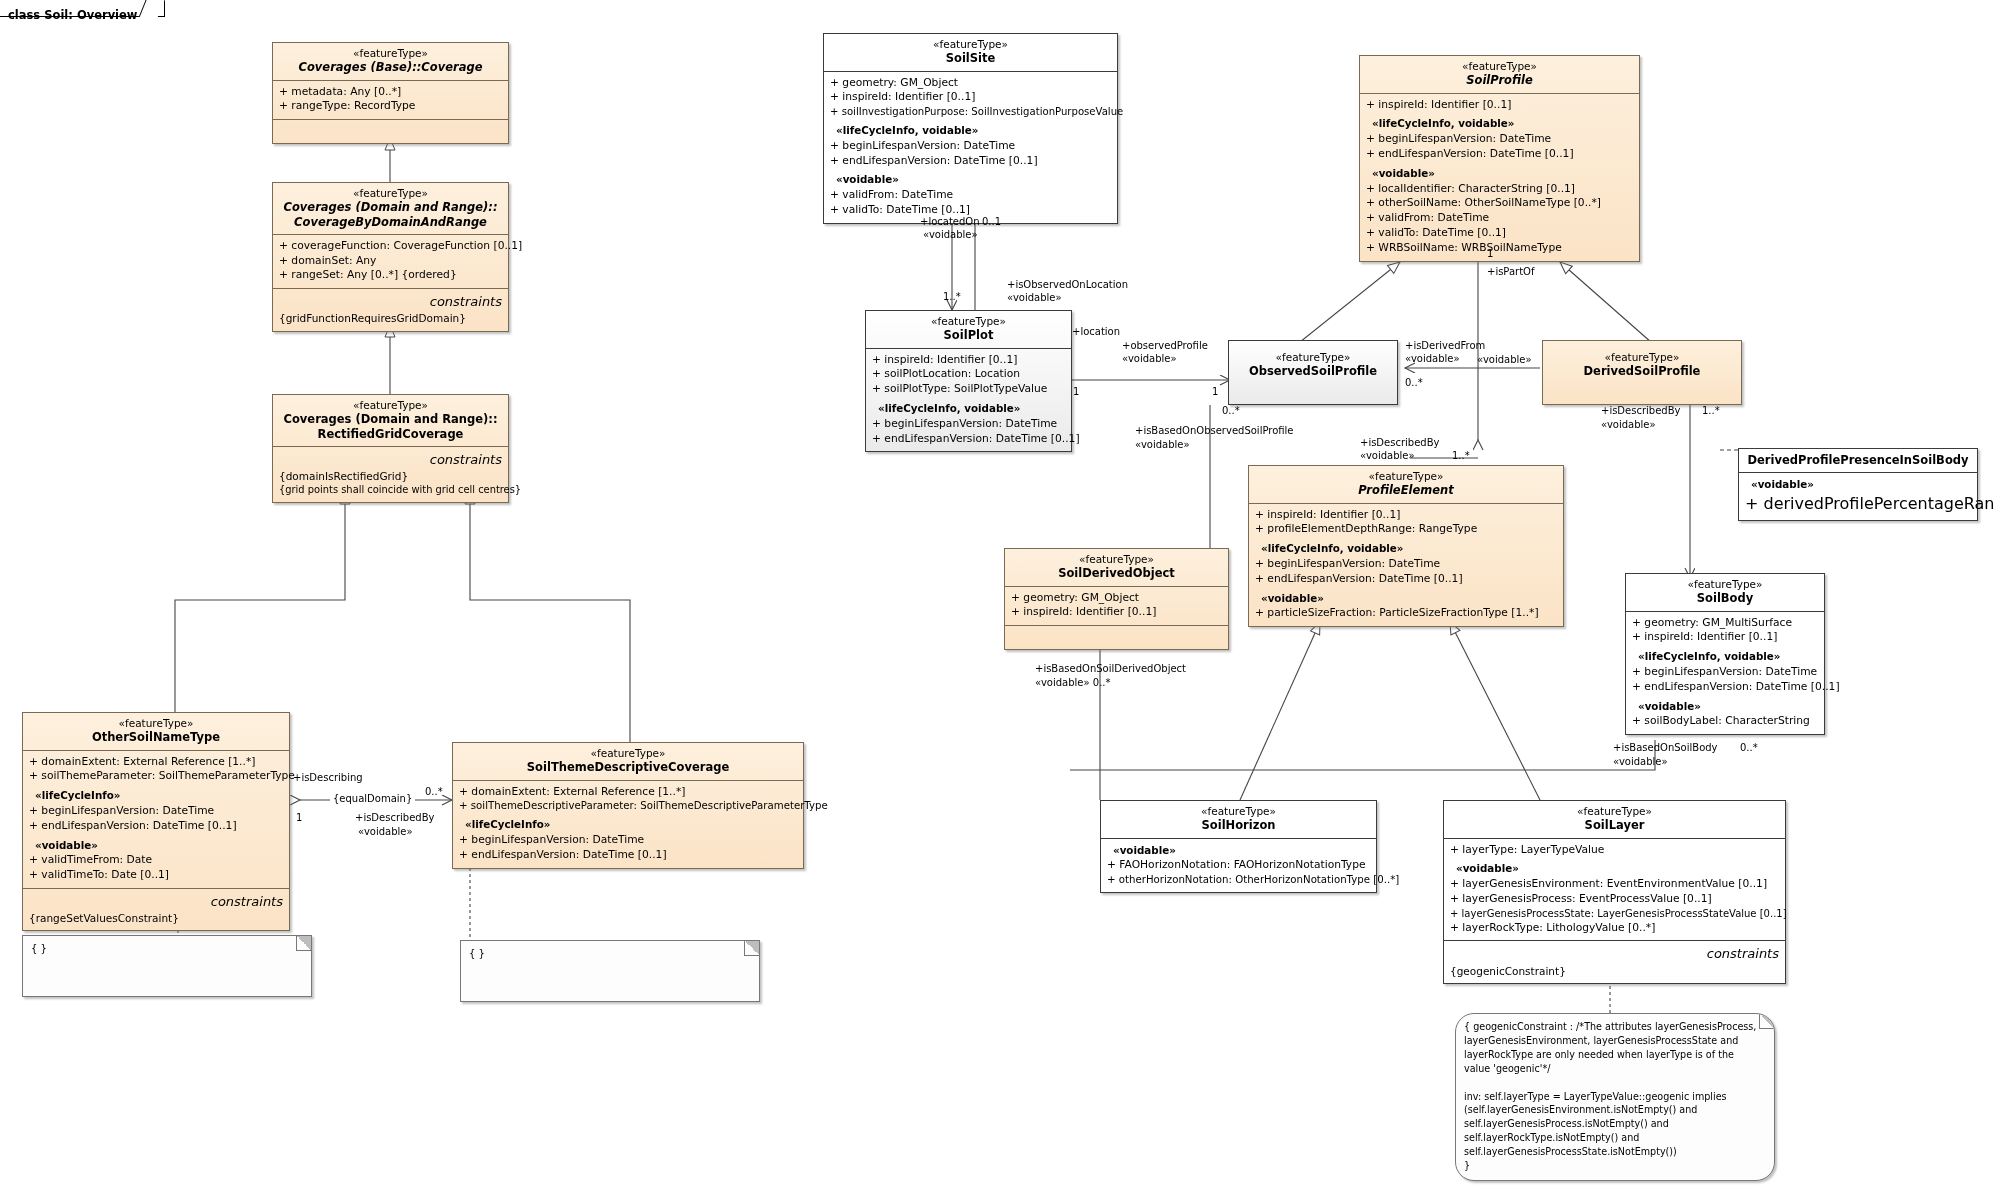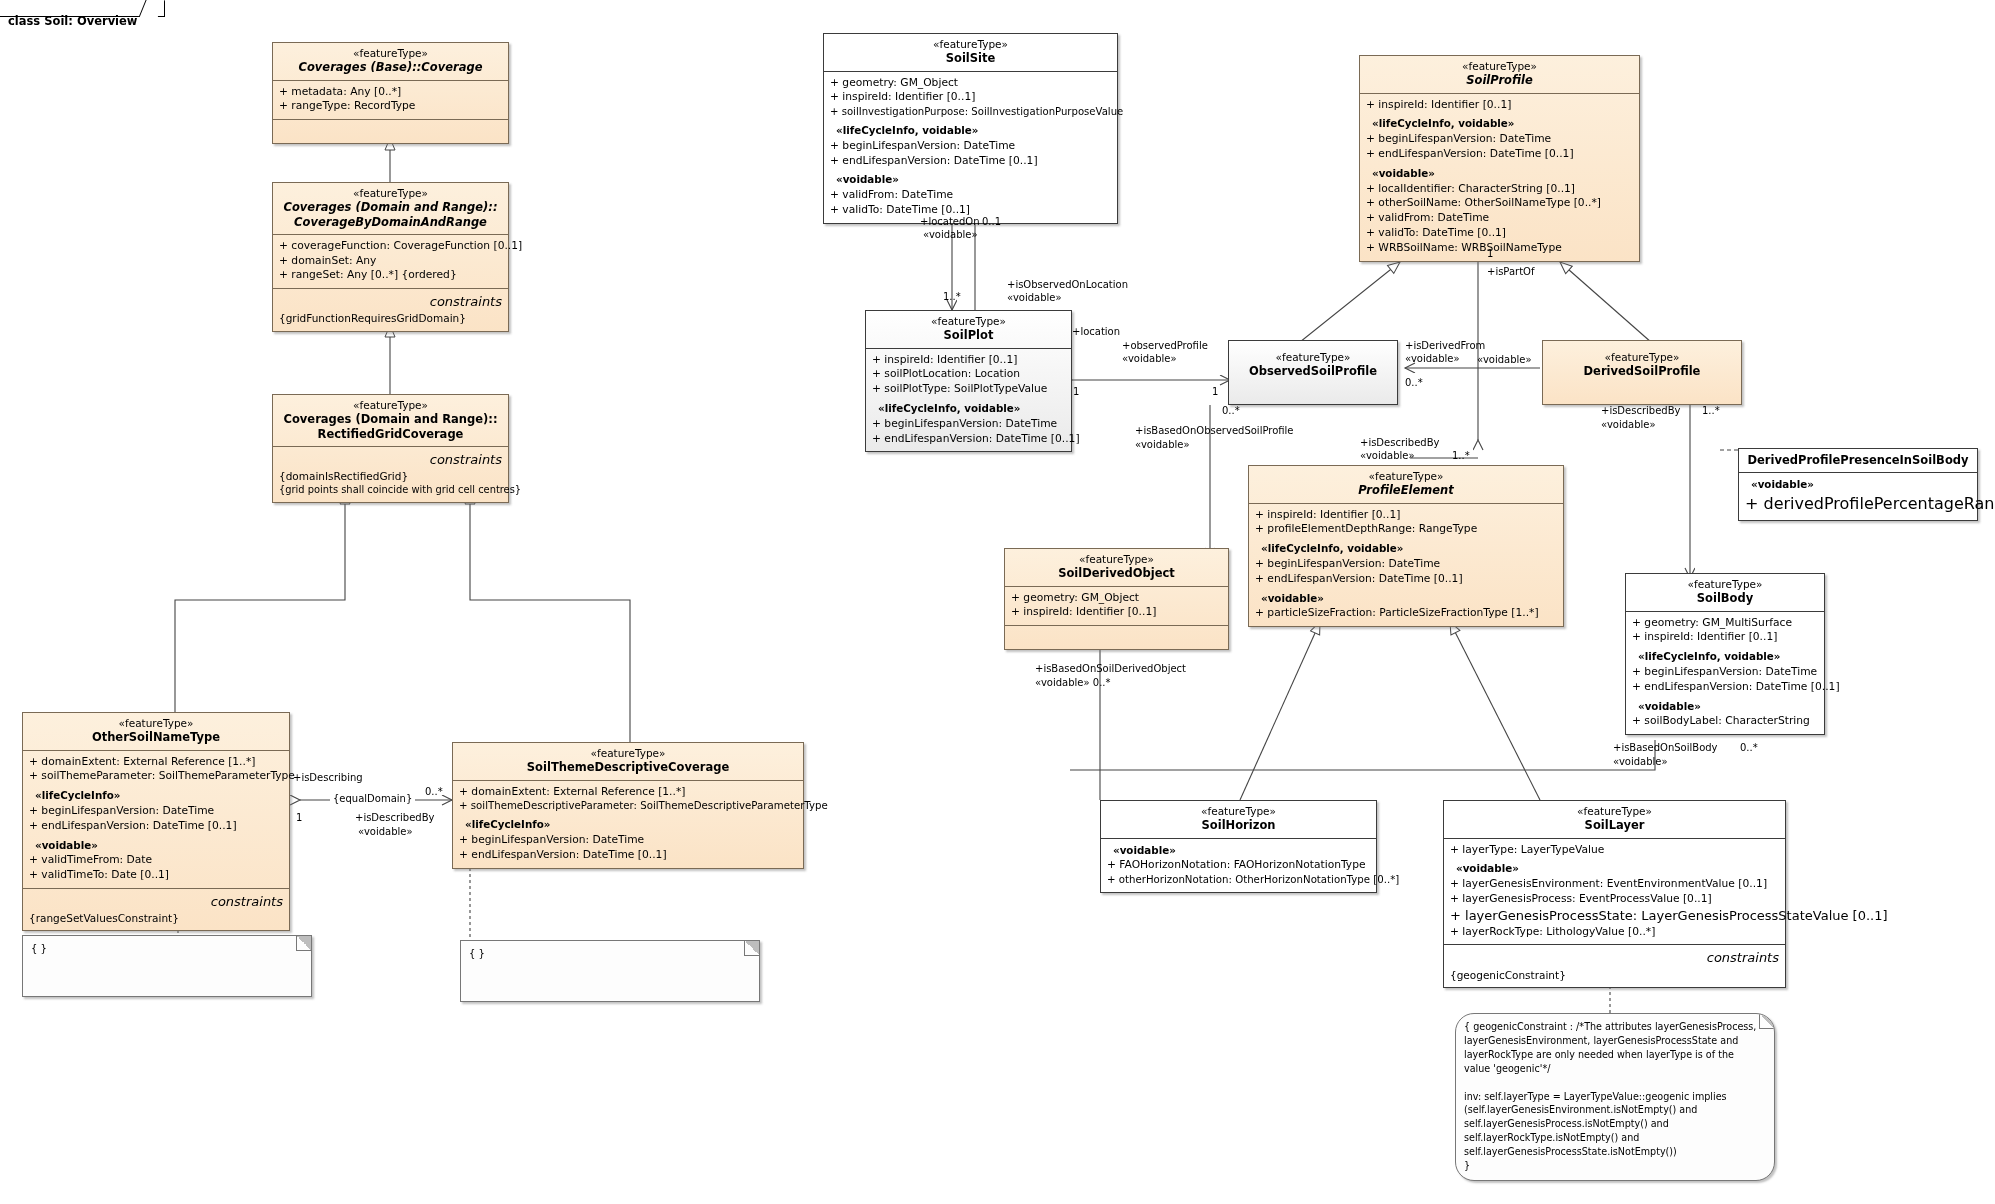--- a/index.html
+++ b/index.html
@@ -9,21 +9,21 @@
     font-size:11px;color:#000;
   }
   #canvas{position:absolute;left:0;top:0;width:1995px;height:1204px;}
   svg.wires{position:absolute;left:0;top:0;width:1995px;height:1204px;pointer-events:none;}
 
   
   .frame-tab{
     position:absolute;left:0;top:0;height:17px;
     border:1px solid #000;border-left:none;border-top:none;
     background:#fff;font-weight:bold;font-size:11.5px;
-    padding:14px 26px 2px 8px;box-sizing:border-box;white-space:nowrap;
+    padding:8px 26px 2px 8px;box-sizing:border-box;white-space:nowrap;
   }
   .frame-tab .corner{
     position:absolute;right:-1px;top:-1px;width:18px;height:18px;
     background:#fff;
     border-left:1px solid #000;
     transform:skewX(-22deg);transform-origin:top left;
     border-right:none;border-top:none;border-bottom:none;
   }
   .frame-tab-clip{
     position:absolute;left:0;top:0;width:125px;height:18px;overflow:visible;
@@ -412,21 +412,21 @@
     <div class="hdr">
       <div class="stereo">«featureType»</div>
       <div class="cname">SoilLayer</div>
     </div>
     <div class="compart">
       <div class="attr">+   layerType: LayerTypeValue</div>
       <div class="spacer"></div>
       <div class="grp">«voidable»</div>
       <div class="attr">+   layerGenesisEnvironment: EventEnvironmentValue [0..1]</div>
       <div class="attr">+   layerGenesisProcess: EventProcessValue [0..1]</div>
-      <div class="attr" style="font-size:13px;">+   layerGenesisProcessState: LayerGenesisProcessStateValue [0..1]</div>
+      <div class="attr" style="font-size:10px;">+   layerGenesisProcessState: LayerGenesisProcessStateValue [0..1]</div>
       <div class="attr">+   layerRockType: LithologyValue [0..*]</div>
     </div>
     <div class="compart">
       <div class="ctitle">constraints</div>
       <div class="cline">{geogenicConstraint}</div>
     </div>
   </div>
 
   <div class="note" style="left:22px;top:935px;width:290px;height:62px;">
     <span class="fold"></span>

